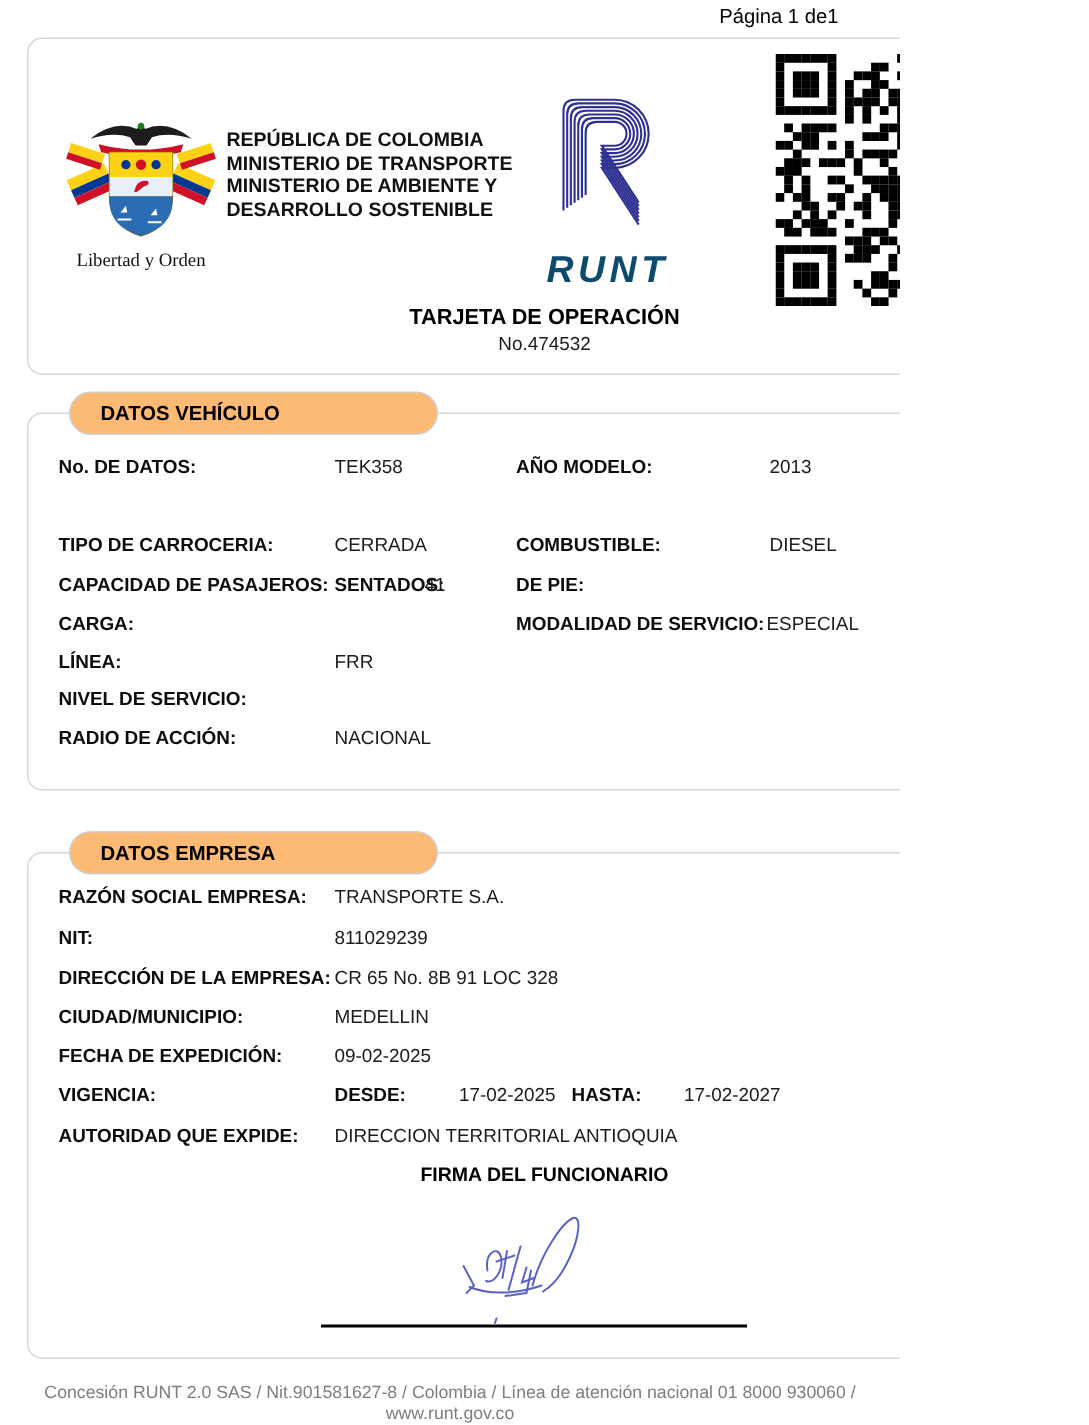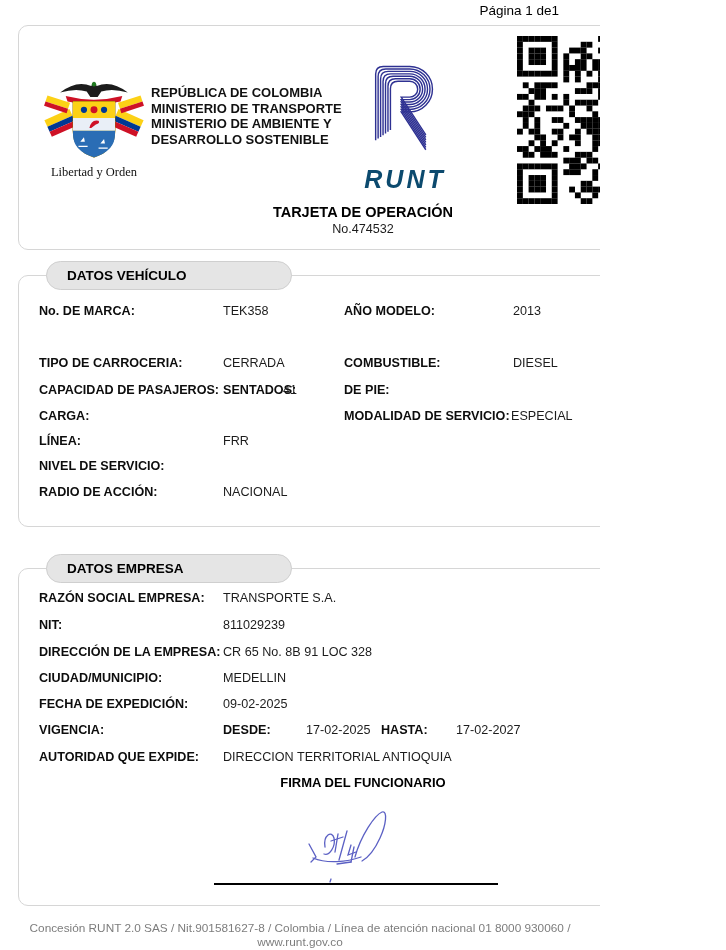--- a/index.html
+++ b/index.html
@@ -3,21 +3,21 @@
 <meta charset="utf-8">
 <style>
   html,body{margin:0;padding:0;background:#fff;}
   .page{position:relative;width:600px;height:950px;background:#fff;
         font-family:"Liberation Sans",sans-serif;color:#141414;overflow:hidden;}
   .pagina{position:absolute;top:3px;right:41px;font-size:13.5px;color:#000;}
   .card{position:absolute;background:#fff;border:1.6px solid #d6d6d6;border-radius:10px;}
   .header-card{left:18px;top:25px;width:688px;height:223px;}
   .vehicle-card{left:18px;top:275px;width:688px;height:250px;}
   .empresa-card{left:18px;top:568px;width:688px;height:336px;}
-  .section-pill{position:absolute;top:-15px;left:27px;width:224px;height:27px;background:#e5e5e5;
+  .section-pill{position:absolute;top:-15px;left:27px;width:224px;height:27px;background:#fdba74;
         border:1.6px solid #cfcfcf;border-radius:15px;line-height:27px;padding-left:20px;
         font-weight:bold;font-size:13.5px;color:#000;}
   .frow{position:absolute;left:0;width:100%;height:22px;}
   .lbl{position:absolute;font-weight:bold;font-size:12.6px;white-space:nowrap;color:#0d0d0d;}
   .val{position:absolute;font-size:12.6px;white-space:nowrap;color:#1c1c1c;}
   .c1{left:20px}.c2{left:204px}.c3{left:325px}.c4{left:494px}
   .sentados-num{left:264px}.modalidad-val{left:492px}
   .desde-lbl{left:204px}.desde-val{left:287px}.hasta-lbl{left:362px}.hasta-val{left:437px}
   .coat{position:absolute;left:20px;top:50px;width:110px;text-align:center;}
   .coat-caption{font-family:"Liberation Serif",serif;font-size:12.5px;color:#111;margin-top:1px;}
@@ -521,21 +521,21 @@
         </svg></div>
 
     <div class="doc-title">TARJETA DE OPERACIÓN</div>
     <div class="doc-number">No.474532</div>
   </div>
 
   <div class="card vehicle-card">
     <div class="section-pill">DATOS VEHÍCULO</div>
 
     <div class="frow" style="top:28px">
-      <span class="lbl c1">No. DE MARCA:</span>
+      <span class="lbl c1">No. DE DATOS:</span>
       <span class="val c2">TEK358</span>
       <span class="lbl c3">AÑO MODELO:</span>
       <span class="val c4">2013</span>
     </div>
 
 
     <div class="frow" style="top:80px">
       <span class="lbl c1">TIPO DE CARROCERIA:</span>
       <span class="val c2">CERRADA</span>
       <span class="lbl c3">COMBUSTIBLE:</span>

